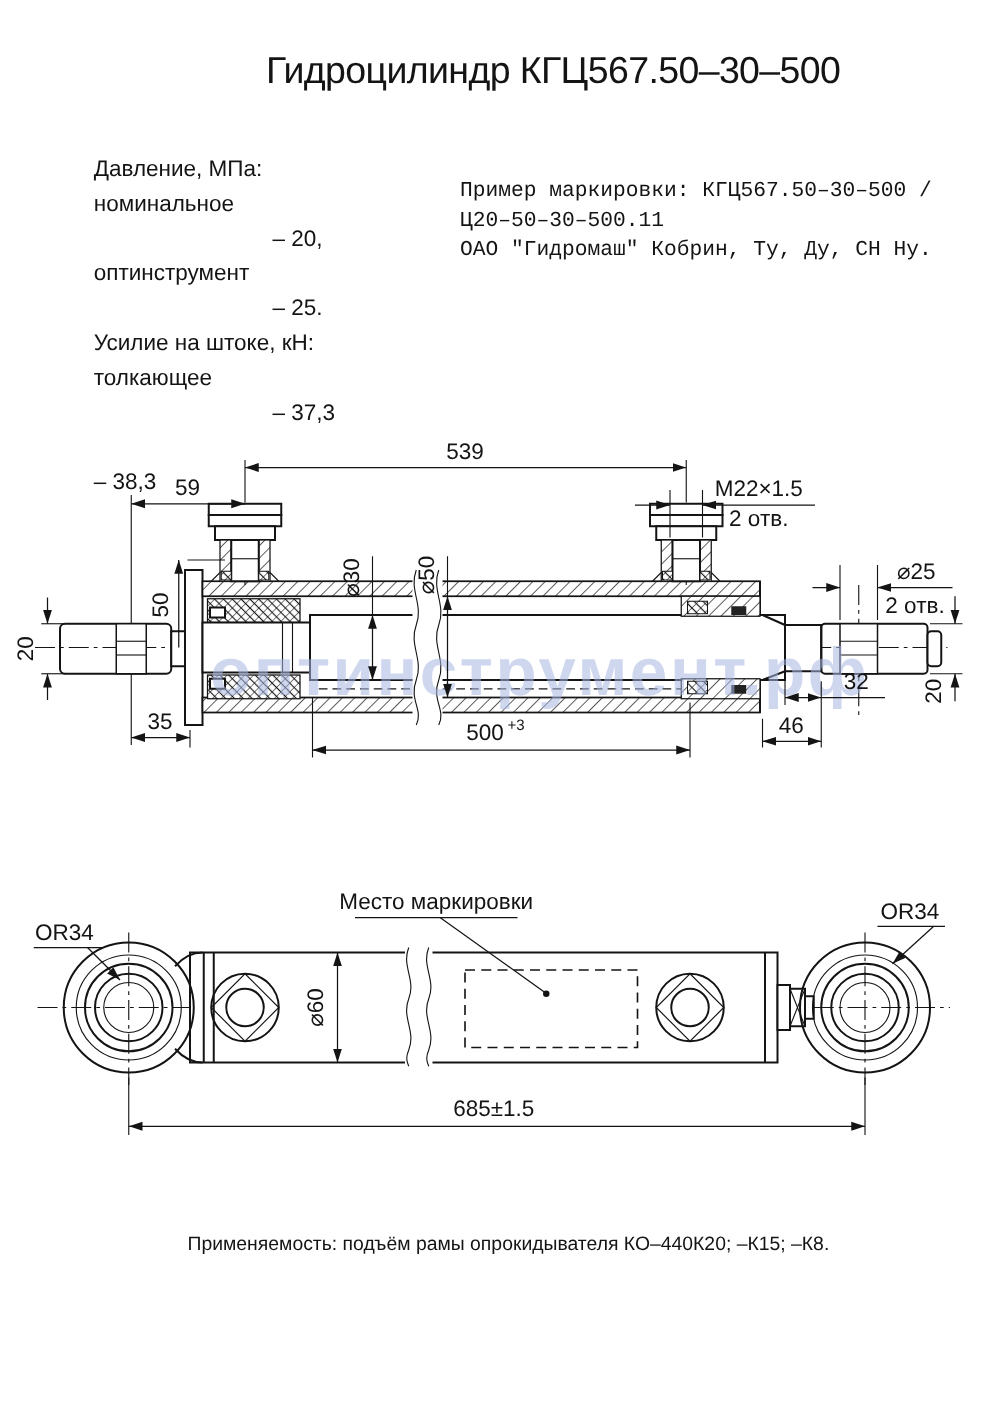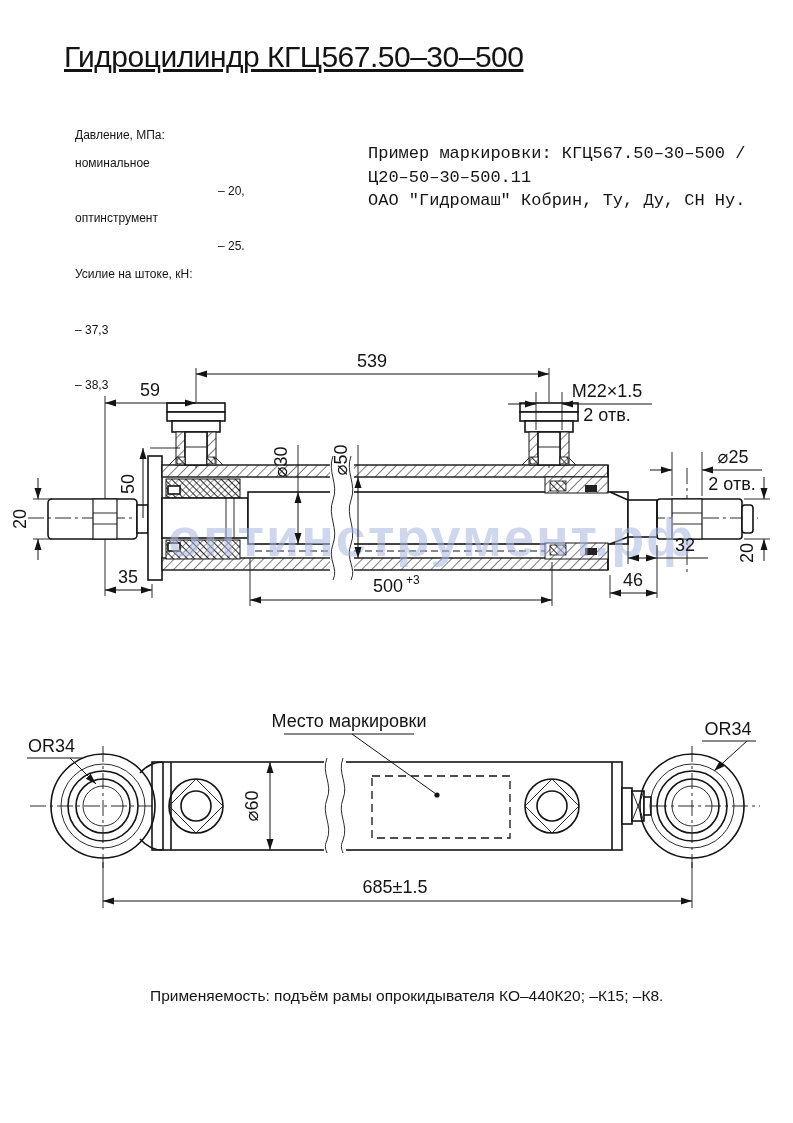--- a/index.html
+++ b/index.html
@@ -1,20 +1,20 @@
 <!DOCTYPE html>
 <html><head>
 <meta charset="utf-8">
 <style>
   html,body{margin:0;padding:0;background:#e8e8e8;}
   .page{position:relative;width:793px;height:1123px;background:#ffffff;margin:0 auto;
         font-family:"Liberation Sans",sans-serif;color:#141414;overflow:hidden;}
-  .title{position:absolute;left:0;top:40px;width:793px;padding-left:64px;box-sizing:border-box;
-         text-align:left;font-size:30px;letter-spacing:-0.5px;white-space:nowrap;text-decoration:underline;}
-  .specs{position:absolute;left:75px;top:122px;width:300px;font-size:12px;line-height:27.4px;}
+  .title{position:absolute;left:0;top:40px;width:793px;padding-left:92px;box-sizing:border-box;
+         text-align:center;font-size:30px;letter-spacing:-0.5px;white-space:nowrap;}
+  .specs{position:absolute;left:75px;top:122px;width:300px;font-size:18px;line-height:27.4px;}
   .spec-row{display:flex;}
   .spec-label{width:143px;flex:0 0 143px;white-space:nowrap;}
   .spec-value{white-space:nowrap;margin-top:28px;}
   .marking{position:absolute;left:368px;top:142px;width:410px;font-size:17px;line-height:23.5px;font-family:Liberation Mono, monospace;}
   .footer{position:absolute;left:150px;top:987px;width:560px;font-size:15.5px;}
   svg{position:absolute;left:0;top:0;}
   svg text{font-family:"Liberation Sans",sans-serif;font-size:18px;fill:#141414;}
   svg text.sup{font-size:12px;}
   svg text.wm{font-size:54px;font-weight:bold;fill:rgba(168,182,226,0.55);letter-spacing:2px;}
   .thin{stroke:#141414;stroke-width:0.9;fill:none;}
@@ -306,20 +306,21 @@
     </div>
     <div class="spec-row">
       <span class="spec-label">оптинструмент</span>
       <span class="spec-value">– 25.</span>
     </div>
     <div class="spec-row">
       <span class="spec-label">Усилие на штоке, кН:</span>
       <span class="spec-value"></span>
     </div>
     <div class="spec-row">
+      <span class="spec-label">толкающее</span>
       <span class="spec-value">– 37,3</span>
     </div>
     <div class="spec-row">
       <span class="spec-value">– 38,3</span>
     </div>
   </div>
 
   <div class="marking">
     <div>Пример маркировки: КГЦ567.50–30–500 / Ц20–50–30–500.11</div>
     <div>ОАО "Гидромаш" Кобрин, Ту, Ду, СН Ну.</div>

